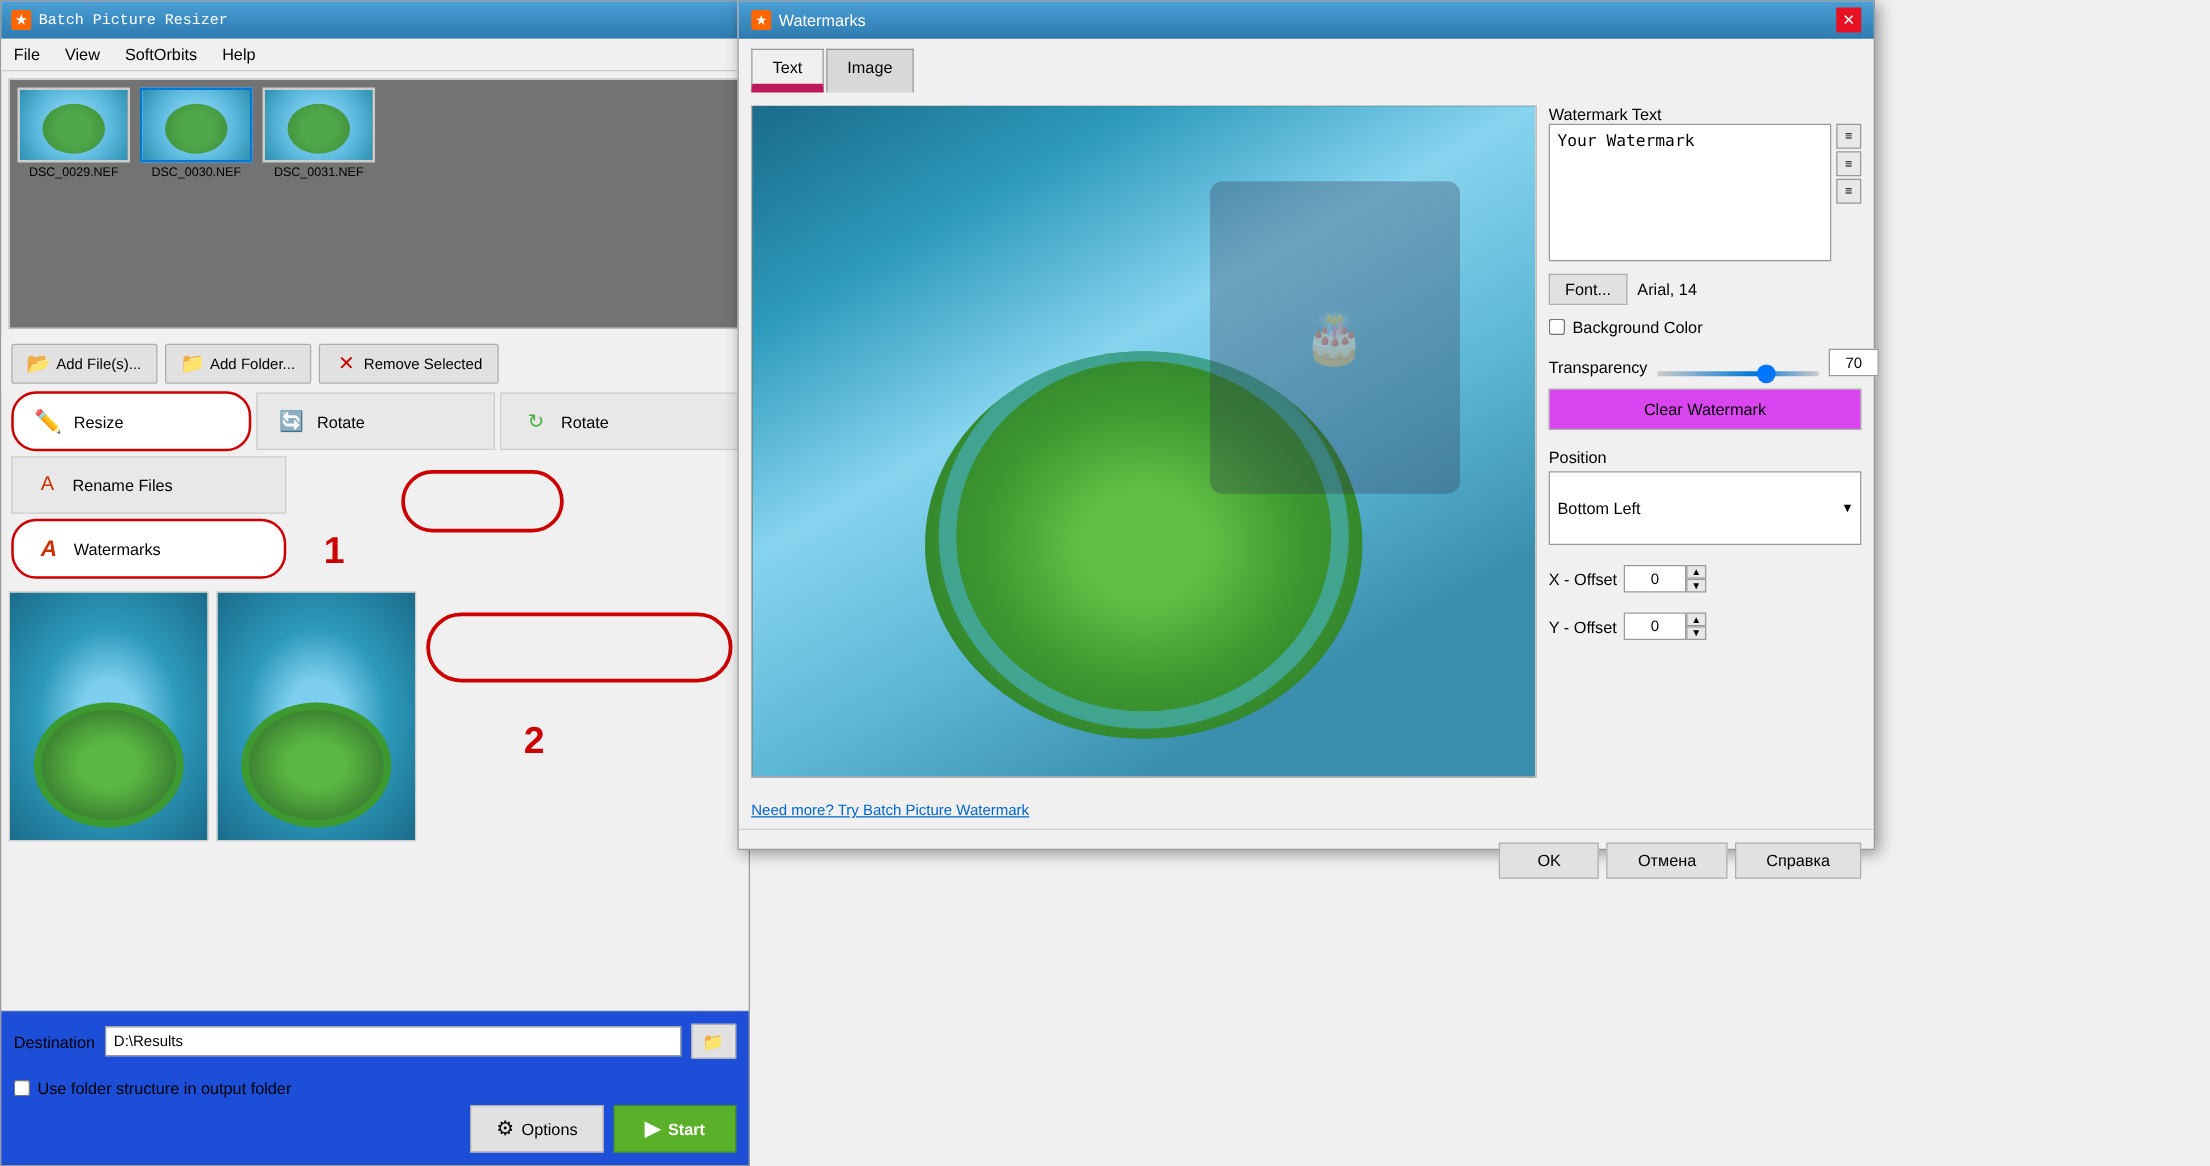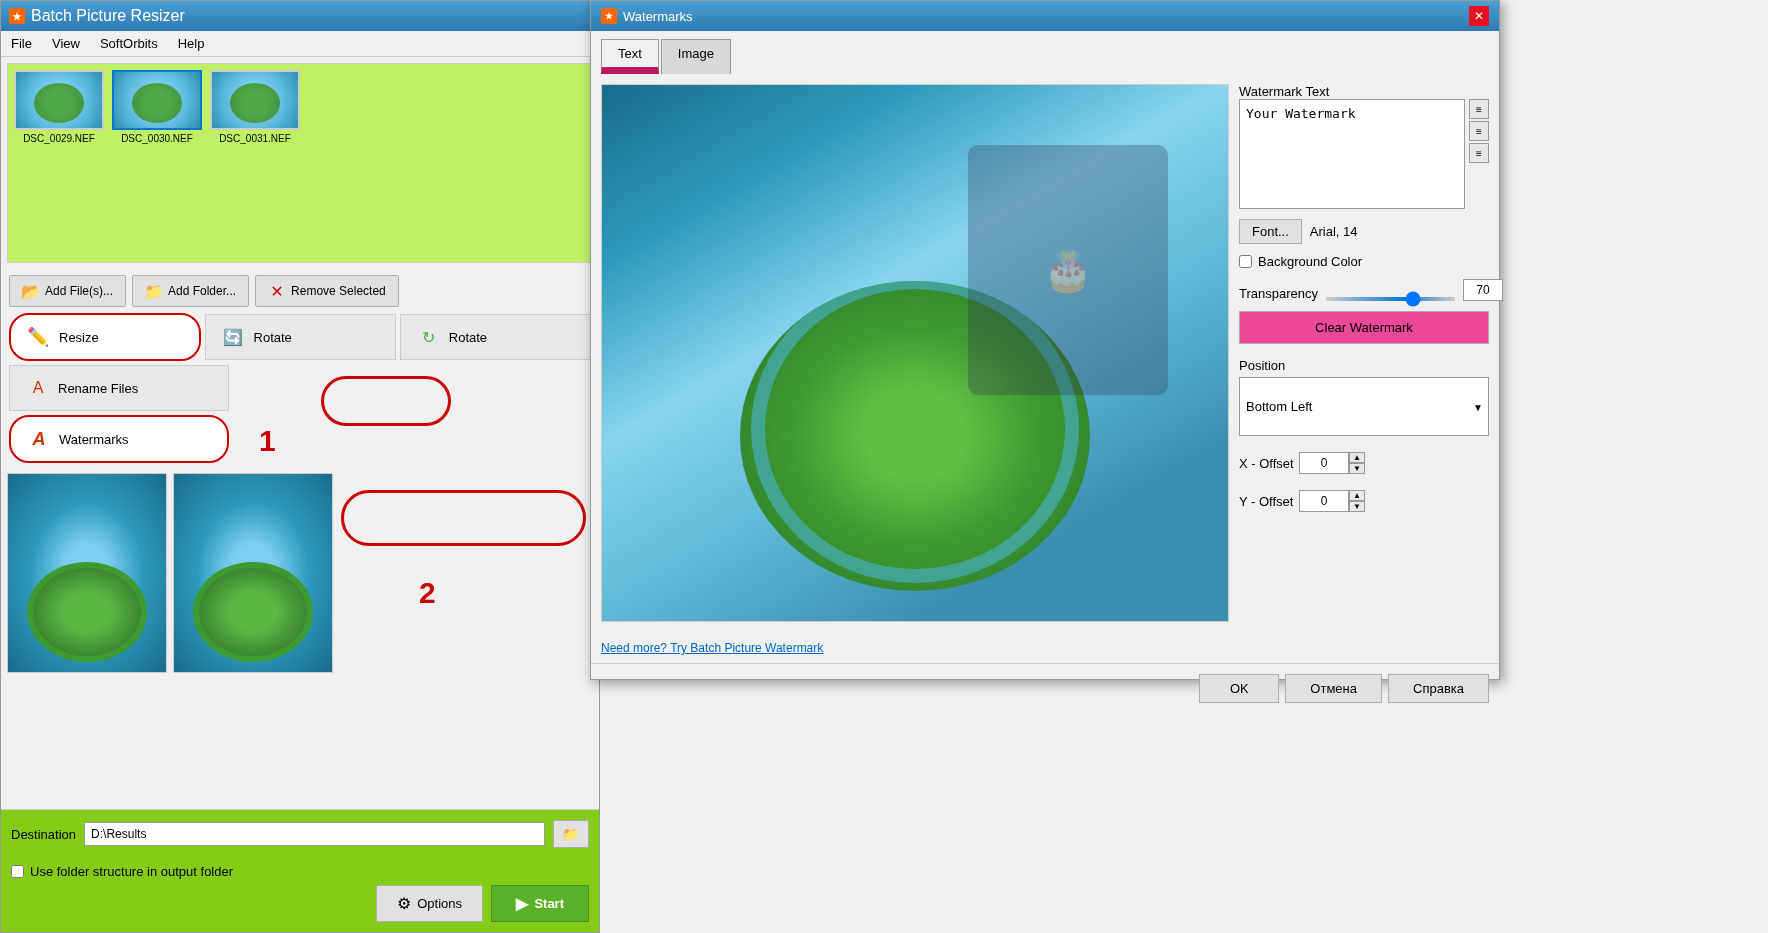--- a/index.html
+++ b/index.html
@@ -26,38 +26,38 @@
     }
 
     .app-titlebar-icon {
       width: 16px; height: 16px;
       background: #ff6600;
       border-radius: 2px;
       display: flex; align-items: center; justify-content: center;
       font-size: 10px; color: white; font-weight: bold;
     }
 
-    .app-titlebar-title { font-size: 16px; font-weight: normal; }
+    .app-titlebar-title { font-size: 12px; font-weight: normal; font-family: Liberation Mono, monospace; }
 
     .menubar {
       background: #f0f0f0;
       padding: 3px 6px;
       display: flex;
       gap: 12px;
       border-bottom: 1px solid #ccc;
     }
 
     .menubar-item {
       font-size: 13px;
       cursor: pointer;
       padding: 2px 4px;
     }
 
     .thumbnail-panel {
-      background: #bef264;
+      background: #737373;
       border: 1px solid #ccc;
       margin: 6px;
       height: 200px;
       overflow-x: auto;
       display: flex;
       align-items: flex-start;
       padding: 6px;
       gap: 8px;
     }
 
@@ -136,21 +136,21 @@
       width: 24px; height: 24px;
       display: flex; align-items: center; justify-content: center;
     }
 
     .bottom-panel {
       position: absolute;
       bottom: 0;
       left: 0;
       right: 0;
       padding: 10px;
-      background: #84cc16;
+      background: #1d4ed8;
       border-top: 1px solid #ccc;
     }
 
     .destination-row {
       display: flex;
       align-items: center;
       gap: 8px;
       margin-bottom: 8px;
     }
 
@@ -381,21 +381,21 @@
     .transparency-value {
       width: 40px; height: 22px;
       border: 1px solid #999;
       text-align: center;
       font-size: 12px;
       background: white;
     }
 
     .clear-watermark-btn {
       padding: 8px;
-      background: #ec4899;
+      background: #d946ef;
       border: 1px solid #adadad;
       cursor: pointer;
       font-size: 13px;
       width: 100%;
     }
 
     .position-section { margin-top: 4px; }
 
     .position-label { font-size: 13px; margin-bottom: 4px; }
 

